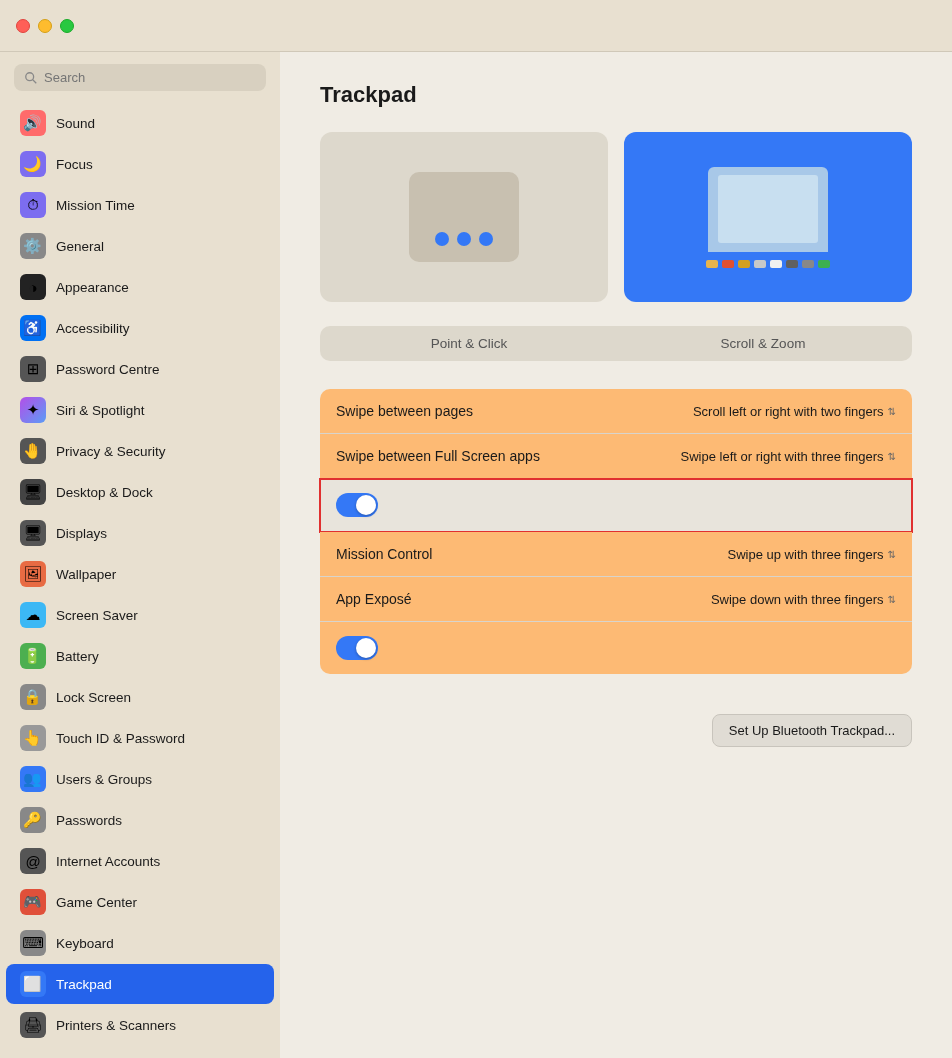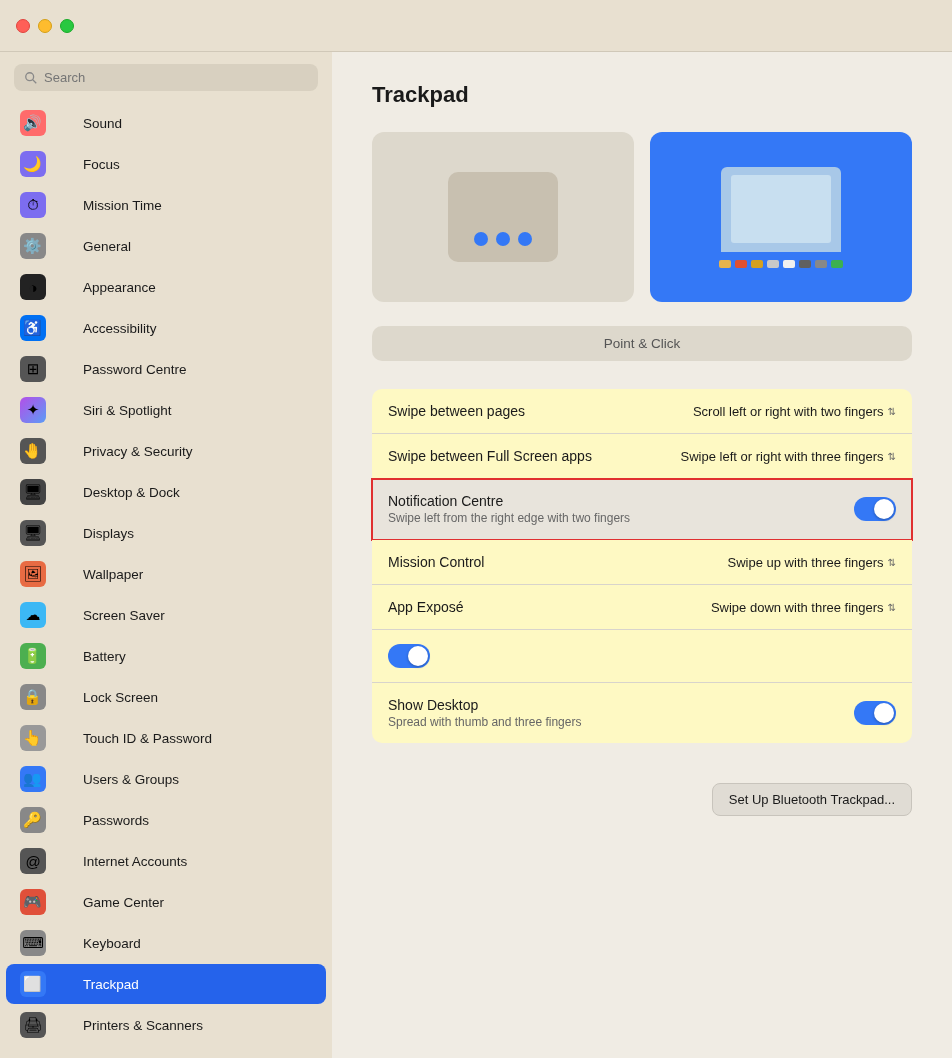--- a/index.html
+++ b/index.html
@@ -40,21 +40,21 @@
 
     
     .main-layout {
       display: flex;
       flex: 1;
       overflow: hidden;
     }
 
     
     .sidebar {
-      width: 332px;
+      width: 280px;
       background: #e8e0d0;
       overflow-y: auto;
       flex-shrink: 0;
       padding-bottom: 28px;
     }
     .sidebar::-webkit-scrollbar { width: 6px; }
     .sidebar::-webkit-scrollbar-thumb { background: #c0b8a8; border-radius: 3px; }
 
     .search-box {
       margin: 12px 14px 12px 14px;
@@ -102,21 +102,20 @@
       flex-shrink: 0;
       display: flex;
       align-items: center;
       justify-content: center;
       font-size: 15px;
     }
     .sidebar-label {
       font-size: 13.5px;
       color: #1a1a1a;
       font-weight: 400;
-      margin-left: 27px;
     }
 
     
     .icon-sound { background: #ff6b6b; }
     .icon-focus { background: #7c6df0; }
     .icon-screentime { background: #7c6df0; }
     .icon-general { background: #888; }
     .icon-appearance { background: #222; }
     .icon-accessibility { background: #0070f3; }
     .icon-controlcentre { background: #555; }
@@ -258,21 +257,21 @@
       display: flex;
       flex-direction: column;
       gap: 0;
     }
 
     .settings-row {
       display: flex;
       align-items: center;
       justify-content: space-between;
       padding: 14px 16px;
-      background: #fef9c3;
+      background: #fdba74;
       border-bottom: 1px solid #d8d4cc;
     }
     .settings-row:first-child { border-radius: 10px 10px 0 0; }
     .settings-row:last-child { border-radius: 0 0 10px 10px; border-bottom: none; }
     .settings-row:only-child { border-radius: 10px; }
 
     .settings-row.highlighted {
       outline: 2px solid #e03030;
       outline-offset: -1px;
       background: #e8e4dc;
@@ -480,20 +479,21 @@
               <div class="laptop-color-dot" style="background: rgb(96, 96, 96);"></div>
               <div class="laptop-color-dot" style="background: rgb(136, 136, 136);"></div>
               <div class="laptop-color-dot" style="background: rgb(60, 176, 80);"></div>
             </div>
         </div>
       </div>
     </div>
 
     <div class="tab-bar" id="tab-bar">
         <div class="tab">Point &amp; Click</div>
+        <div class="tab">Scroll &amp; Zoom</div>
       </div>
 
     <div class="settings-section" id="settings-rows">
         <div class="settings-row" style="border-radius: 10px 10px 0px 0px;">
           <div class="row-left">
             <span class="row-title">Swipe between pages</span>
           </div>
           <div class="row-right">
             <div class="dropdown">
               <span>Scroll left or right with two fingers</span>
@@ -506,24 +506,20 @@
             <span class="row-title">Swipe between Full Screen apps</span>
           </div>
           <div class="row-right">
             <div class="dropdown">
               <span>Swipe left or right with three fingers</span>
               <span class="dropdown-chevron"> ⇅</span>
             </div>
           </div>
         </div>
         <div class="settings-row highlighted">
-          <div class="row-left">
-            <span class="row-title">Notification Centre</span>
-            <span class="row-subtitle">Swipe left from the right edge with two fingers</span>
-          </div>
           <div class="row-right">
             <div class="toggle on">
               <div class="toggle-knob"></div>
             </div>
           </div>
         </div>
         <div class="settings-row">
           <div class="row-left">
             <span class="row-title">Mission Control</span>
           </div>
@@ -539,31 +535,20 @@
             <span class="row-title">App Exposé</span>
           </div>
           <div class="row-right">
             <div class="dropdown">
               <span>Swipe down with three fingers</span>
               <span class="dropdown-chevron"> ⇅</span>
             </div>
           </div>
         </div>
         <div class="settings-row">
-          <div class="row-right">
-            <div class="toggle on">
-              <div class="toggle-knob"></div>
-            </div>
-          </div>
-        </div>
-        <div class="settings-row" style="border-radius: 0px 0px 10px 10px;">
-          <div class="row-left">
-            <span class="row-title">Show Desktop</span>
-            <span class="row-subtitle">Spread with thumb and three fingers</span>
-          </div>
           <div class="row-right">
             <div class="toggle on">
               <div class="toggle-knob"></div>
             </div>
           </div>
         </div>
       </div>
 
     <div style="display:flex; justify-content:flex-end; margin-top:20px;">
       <button class="bluetooth-btn">Set Up Bluetooth Trackpad...</button>

